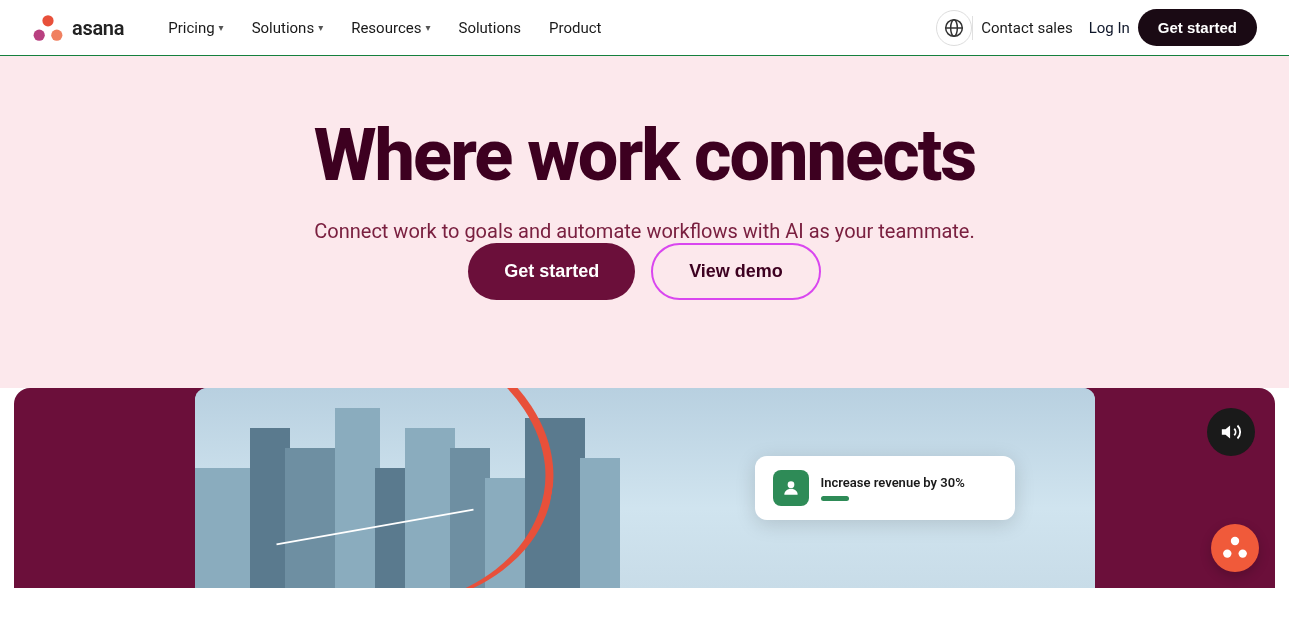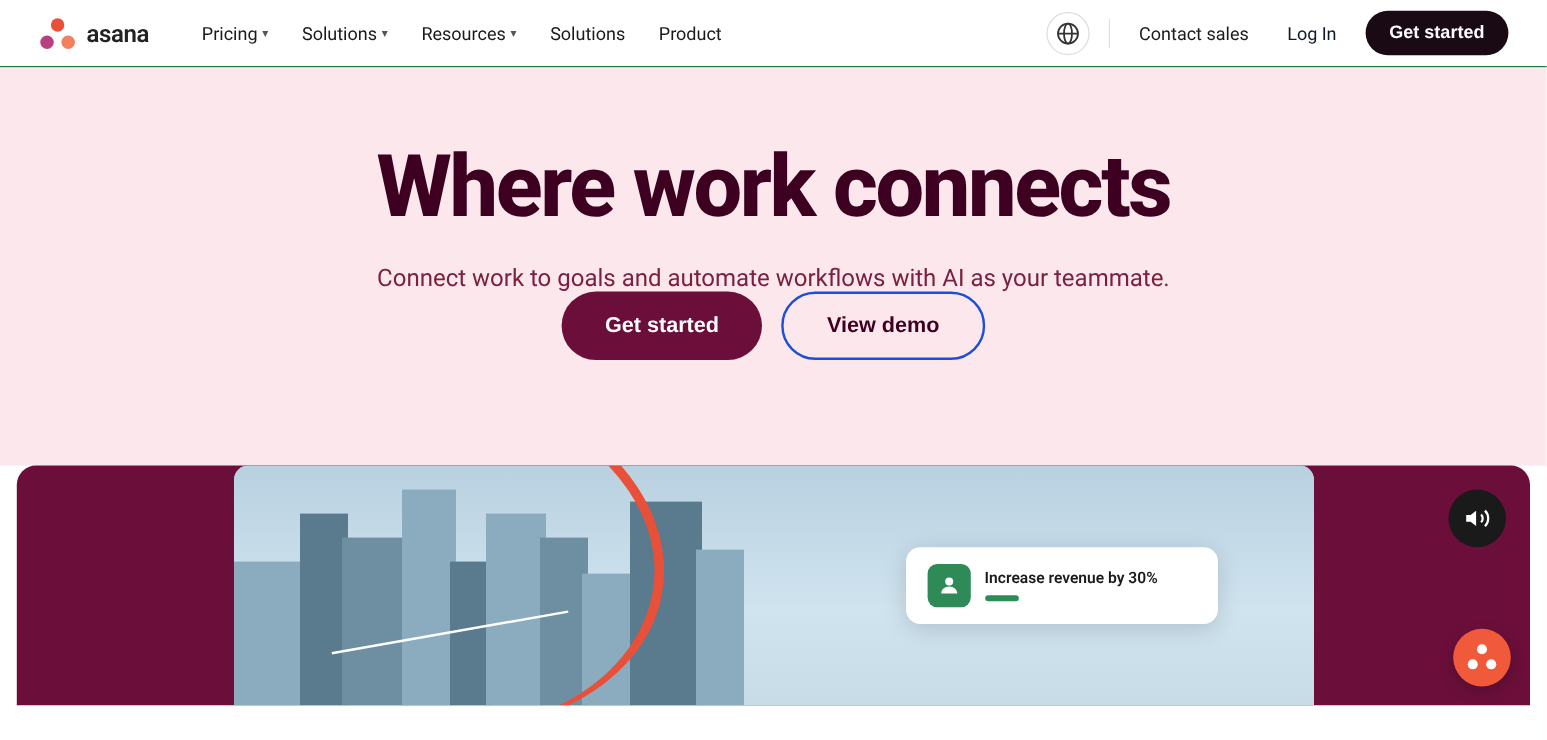--- a/index.html
+++ b/index.html
@@ -50,21 +50,20 @@
       gap: 4px;
       white-space: nowrap;
     }
     .chevron {
       font-size: 10px;
       color: #555;
     }
     .nav-right {
       display: flex;
       align-items: center;
-      gap: 16px;
     }
     .globe-btn {
       width: 36px;
       height: 36px;
       border-radius: 50%;
       border: 1px solid #ddd;
       background: #fff;
       display: flex;
       align-items: center;
       justify-content: center;
@@ -133,21 +132,21 @@
       border: none;
       border-radius: 32px;
       padding: 16px 36px;
       font-size: 18px;
       font-weight: 600;
       cursor: pointer;
     }
     .btn-secondary {
       background: transparent;
       color: #3d0020;
-      border: 2px solid #1d4ed8;
+      border: 2px solid #d946ef;
       border-radius: 32px;
       padding: 16px 36px;
       font-size: 18px;
       font-weight: 600;
       cursor: pointer;
     }
 
     
     .video-section {
       background: #6b0f3a;

